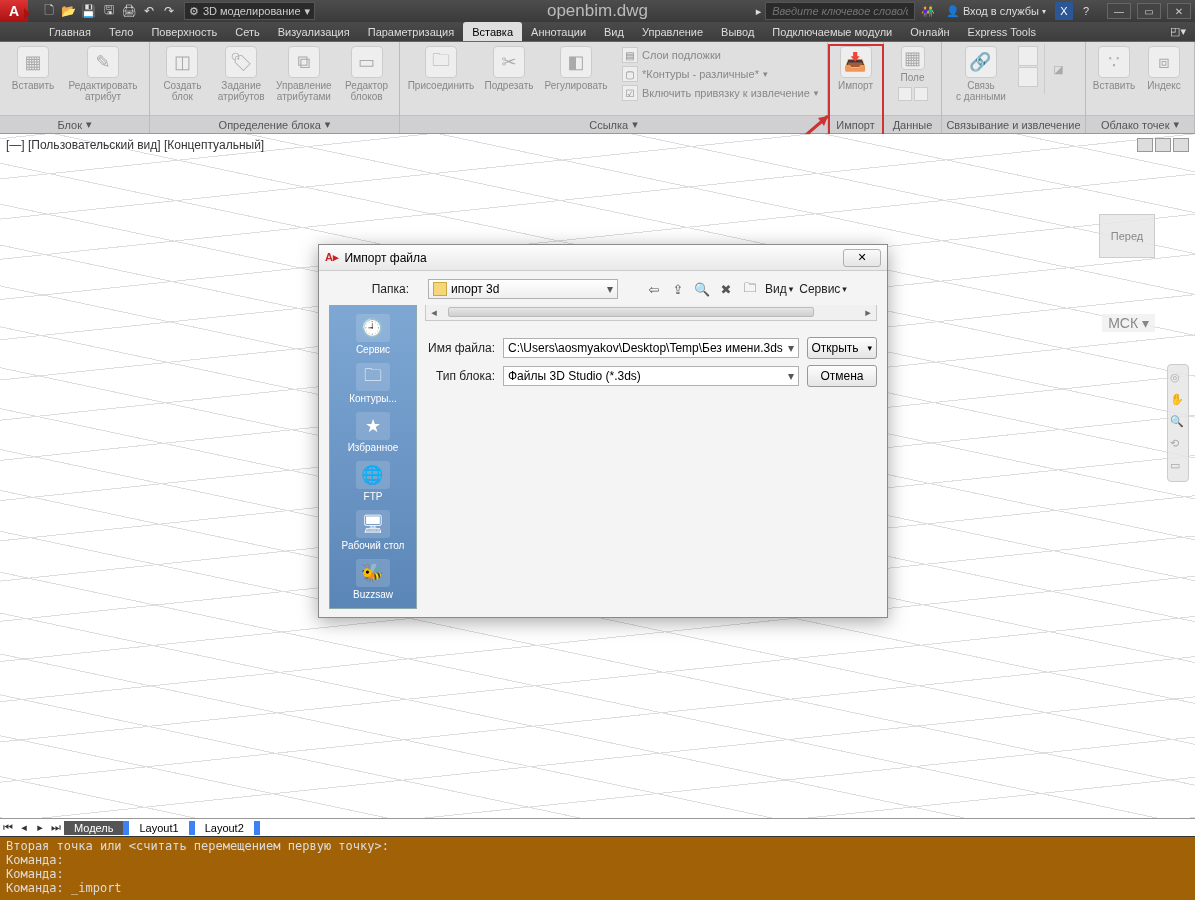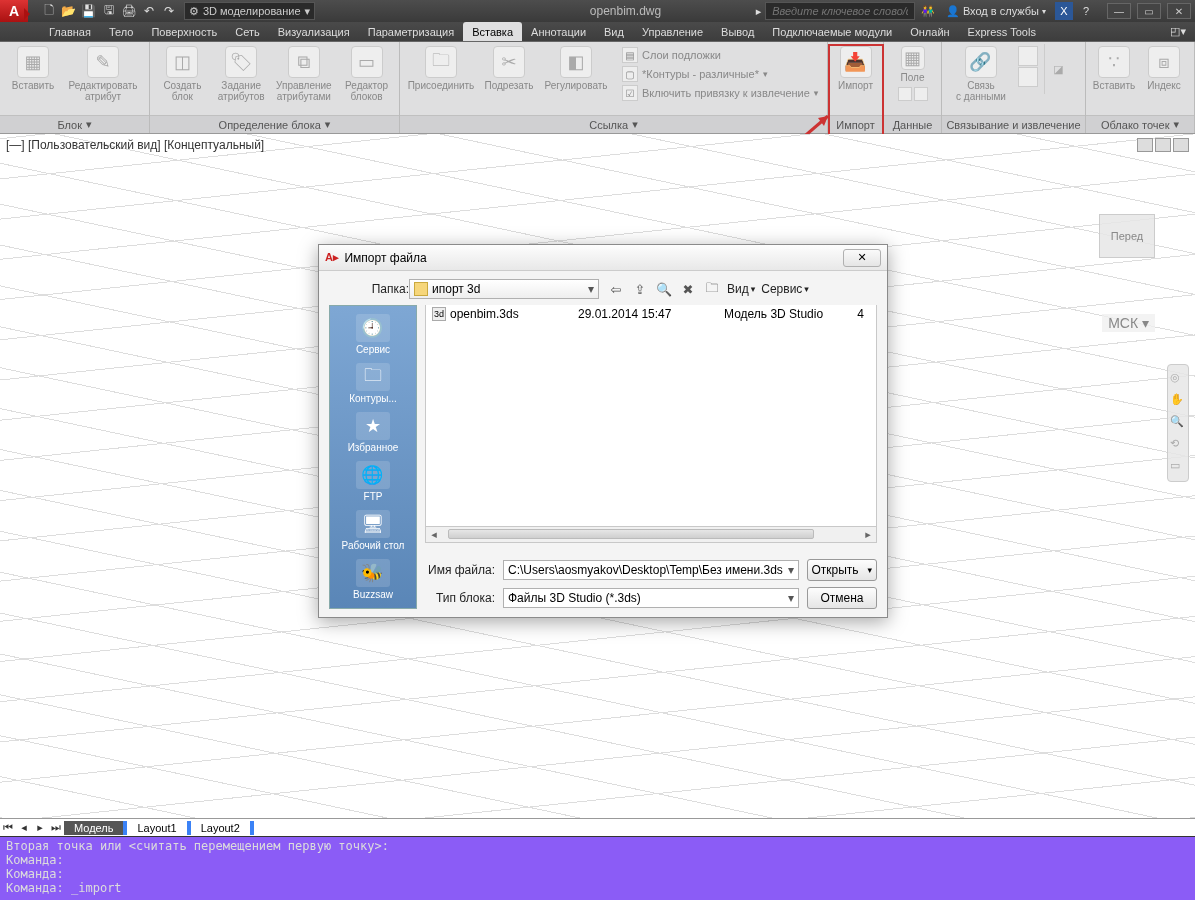--- a/index.html
+++ b/index.html
@@ -5,21 +5,21 @@
 * { box-sizing: border-box; margin: 0; padding: 0; font-family: "Segoe UI", Tahoma, sans-serif; }
 body { width: 1195px; height: 900px; background: #e8e8e8; overflow: hidden; position: relative; font-size: 11px; }
 
 
 .titlebar { height: 22px; background: linear-gradient(#4d4d4d,#3a3a3a); display: flex; align-items: center; color: #ccc; position: relative; }
 .app-logo { width: 28px; height: 22px; background: linear-gradient(#d33,#a11); color: #fff; display: flex; align-items: center; justify-content: center; font-weight: bold; font-size: 14px; }
 .app-logo::after { content:""; position:absolute; left:24px; top:8px; border-left:6px solid #a11; border-top:6px solid transparent; border-bottom:6px solid transparent; }
 .qat { display: flex; gap: 2px; margin-left: 12px; }
 .qat-btn { width: 18px; height: 18px; display:flex; align-items:center; justify-content:center; color:#ddd; font-size:12px; cursor:pointer; }
 .workspace-dd { margin-left:6px; background:#2a2a2a; border:1px solid #555; color:#ccc; padding:1px 4px; height:18px; display:flex; align-items:center; gap:4px; font-size:11px; }
-.title-center { position:absolute; left:50%; transform:translateX(-50%); color:#bbb; font-size:12px;margin-left:28px; }
+.title-center { position:absolute; left:50%; transform:translateX(-50%); color:#bbb; font-size:17px; }
 .title-right { position:absolute; right:4px; display:flex; align-items:center; gap:4px; }
 .title-search { background:#2a2a2a; border:1px solid #555; color:#999; font-style:italic; padding:1px 6px; height:18px; width:150px; font-size:11px; }
 .title-icon { width:18px; height:18px; display:flex; align-items:center; justify-content:center; color:#ddd; cursor:pointer; border:1px solid transparent; }
 .title-icon.blue { background:#2b5797; color:#fff; }
 .win-btns { display:flex; gap:6px; margin-left:8px; }
 .win-btn { width:24px; height:16px; border:1px solid #666; background:#444; color:#ccc; display:flex; align-items:center; justify-content:center; font-size:10px; cursor:pointer; }
 
 
 .ribbon-tabs { height: 20px; background: linear-gradient(#4a4a4a,#3d3d3d); display:flex; align-items:stretch; padding-left:40px; border-bottom:1px solid #666; }
 .rtab { padding:0 9px; color:#ddd; display:flex; align-items:center; cursor:pointer; font-size:11px; }
@@ -52,31 +52,31 @@
 .viewcube { position:absolute; top:80px; right:40px; width:56px; height:44px; background:rgba(230,230,230,.85); border:1px solid #ccc; display:flex; align-items:center; justify-content:center; color:#888; font-size:11px; }
 .wcs-label { position:absolute; top:180px; right:40px; background:rgba(240,240,240,.8); padding:1px 6px; color:#888; font-size:14px; }
 .navbar-right { position:absolute; top:230px; right:6px; width:22px; background:rgba(230,230,230,.85); border:1px solid #ccc; border-radius:4px; display:flex; flex-direction:column; gap:6px; padding:6px 0; align-items:center; }
 .navbar-right div { width:16px; height:16px; color:#aaa; }
 
 
 .bottom { position:absolute; bottom:0; left:0; right:0; }
 .layout-tabs { height:18px; background:#fff; border-top:1px solid #999; display:flex; align-items:center; font-size:11px; }
 .lt-nav { display:flex; }
 .lt-nav span { width:16px; height:16px; display:flex; align-items:center; justify-content:center; color:#333; cursor:pointer; }
-.lt-tab { padding:1px 10px; border-right:4px solid #3b82f6; cursor:pointer; }
+.lt-tab { padding:1px 10px; border-right:6px solid #3b82f6; cursor:pointer; }
 .lt-tab.active { background:#555; color:#fff; }
-.cmd { background:#8b5cf6; color:#dcdcdc; font-family:"Consolas",monospace; font-size:12px; padding:2px 6px; height:64px; overflow:hidden; white-space:pre; border-top:1px solid #333; }
+.cmd { background:#a16207; color:#dcdcdc; font-family:"Consolas",monospace; font-size:12px; padding:2px 6px; height:64px; overflow:hidden; white-space:pre; border-top:1px solid #333; }
 
 
 .dialog { position:absolute; top:244px; left:318px; width:570px; background:#f4f4f4; border:1px solid #8a8a8a; box-shadow:0 4px 18px rgba(0,0,0,.35); }
 .dlg-title { height:26px; background:linear-gradient(#fdfdfd,#e8e8e8); display:flex; align-items:center; padding:0 6px; border-bottom:1px solid #ccc; }
 .dlg-title .logo { color:#c22; font-weight:bold; margin-right:6px; }
 .dlg-close { margin-left:auto; width:38px; height:18px; border:1px solid #b0b0b0; border-radius:3px; display:flex; align-items:center; justify-content:center; background:linear-gradient(#fafafa,#e5e5e5); cursor:pointer; font-size:11px; }
 .dlg-body { padding:8px 10px; }
-.dlg-row { display:flex; align-items:center; gap:0; margin-bottom:6px; }
+.dlg-row { display:flex; align-items:center; gap:19px; margin-bottom:6px; }
 .dlg-lbl { width:80px; text-align:right; color:#222; font-size:12px; }
 .dlg-combo { flex:0 0 190px; height:20px; border:1px solid #b0b0b0; background:linear-gradient(#fff,#eee); display:flex; align-items:center; padding:0 4px; gap:4px; font-size:12px; }
 .dlg-combo .fold { width:14px; height:14px; background:#f6d67a; border:1px solid #caa93e; }
 .dlg-combo .dd { margin-left:auto; color:#555; }
 .dlg-tools { display:flex; gap:6px; margin-left:8px; align-items:center; }
 .dlg-tools .t { width:18px; height:18px; display:flex; align-items:center; justify-content:center; color:#555; cursor:pointer; font-size:13px; }
 .dlg-tools .txt { font-size:12px; color:#222; display:flex; align-items:center; gap:2px; cursor:pointer; }
 
 .dlg-main { display:flex; gap:8px; }
 .dlg-side { width:88px; background:linear-gradient(#7ea7d4,#5a86b7); border:1px solid #8aa; display:flex; flex-direction:column; align-items:center; padding:6px 0; gap:4px; }
@@ -379,31 +379,20 @@
         <div class="side-item">
             <div class="si">🖥</div>
             <span>Рабочий стол</span>
           </div>
         <div class="side-item">
             <div class="si">🐝</div>
             <span>Buzzsaw</span>
           </div>
       </div>
       <div class="file-area">
-        <div class="file-list">
-          <div class="fl-row">
-            <div style="width:146px;display:flex;align-items:center">
-                <div class="ico">3d</div>
-                <span>openbim.3ds</span>
-              </div>
-            <div style="width:146px">29.01.2014 15:47</div>
-            <div style="width:112px">Модель 3D Studio</div>
-            <div style="flex:1;text-align:right;padding-right:6px">4</div>
-          </div>
-        </div>
         <div class="hscroll">
           <div class="arr" style="left:0">◂</div>
           <div class="thumb"></div>
           <div class="arr" style="right:0">▸</div>
         </div>
         <div class="dlg-foot">
           <div class="ft-row">
             <div class="dlg-lbl" style="width:70px">Имя файла:</div>
             <div class="ft-combo">
                 <span>C:\Users\aosmyakov\Desktop\Temp\Без имени.3ds</span>

